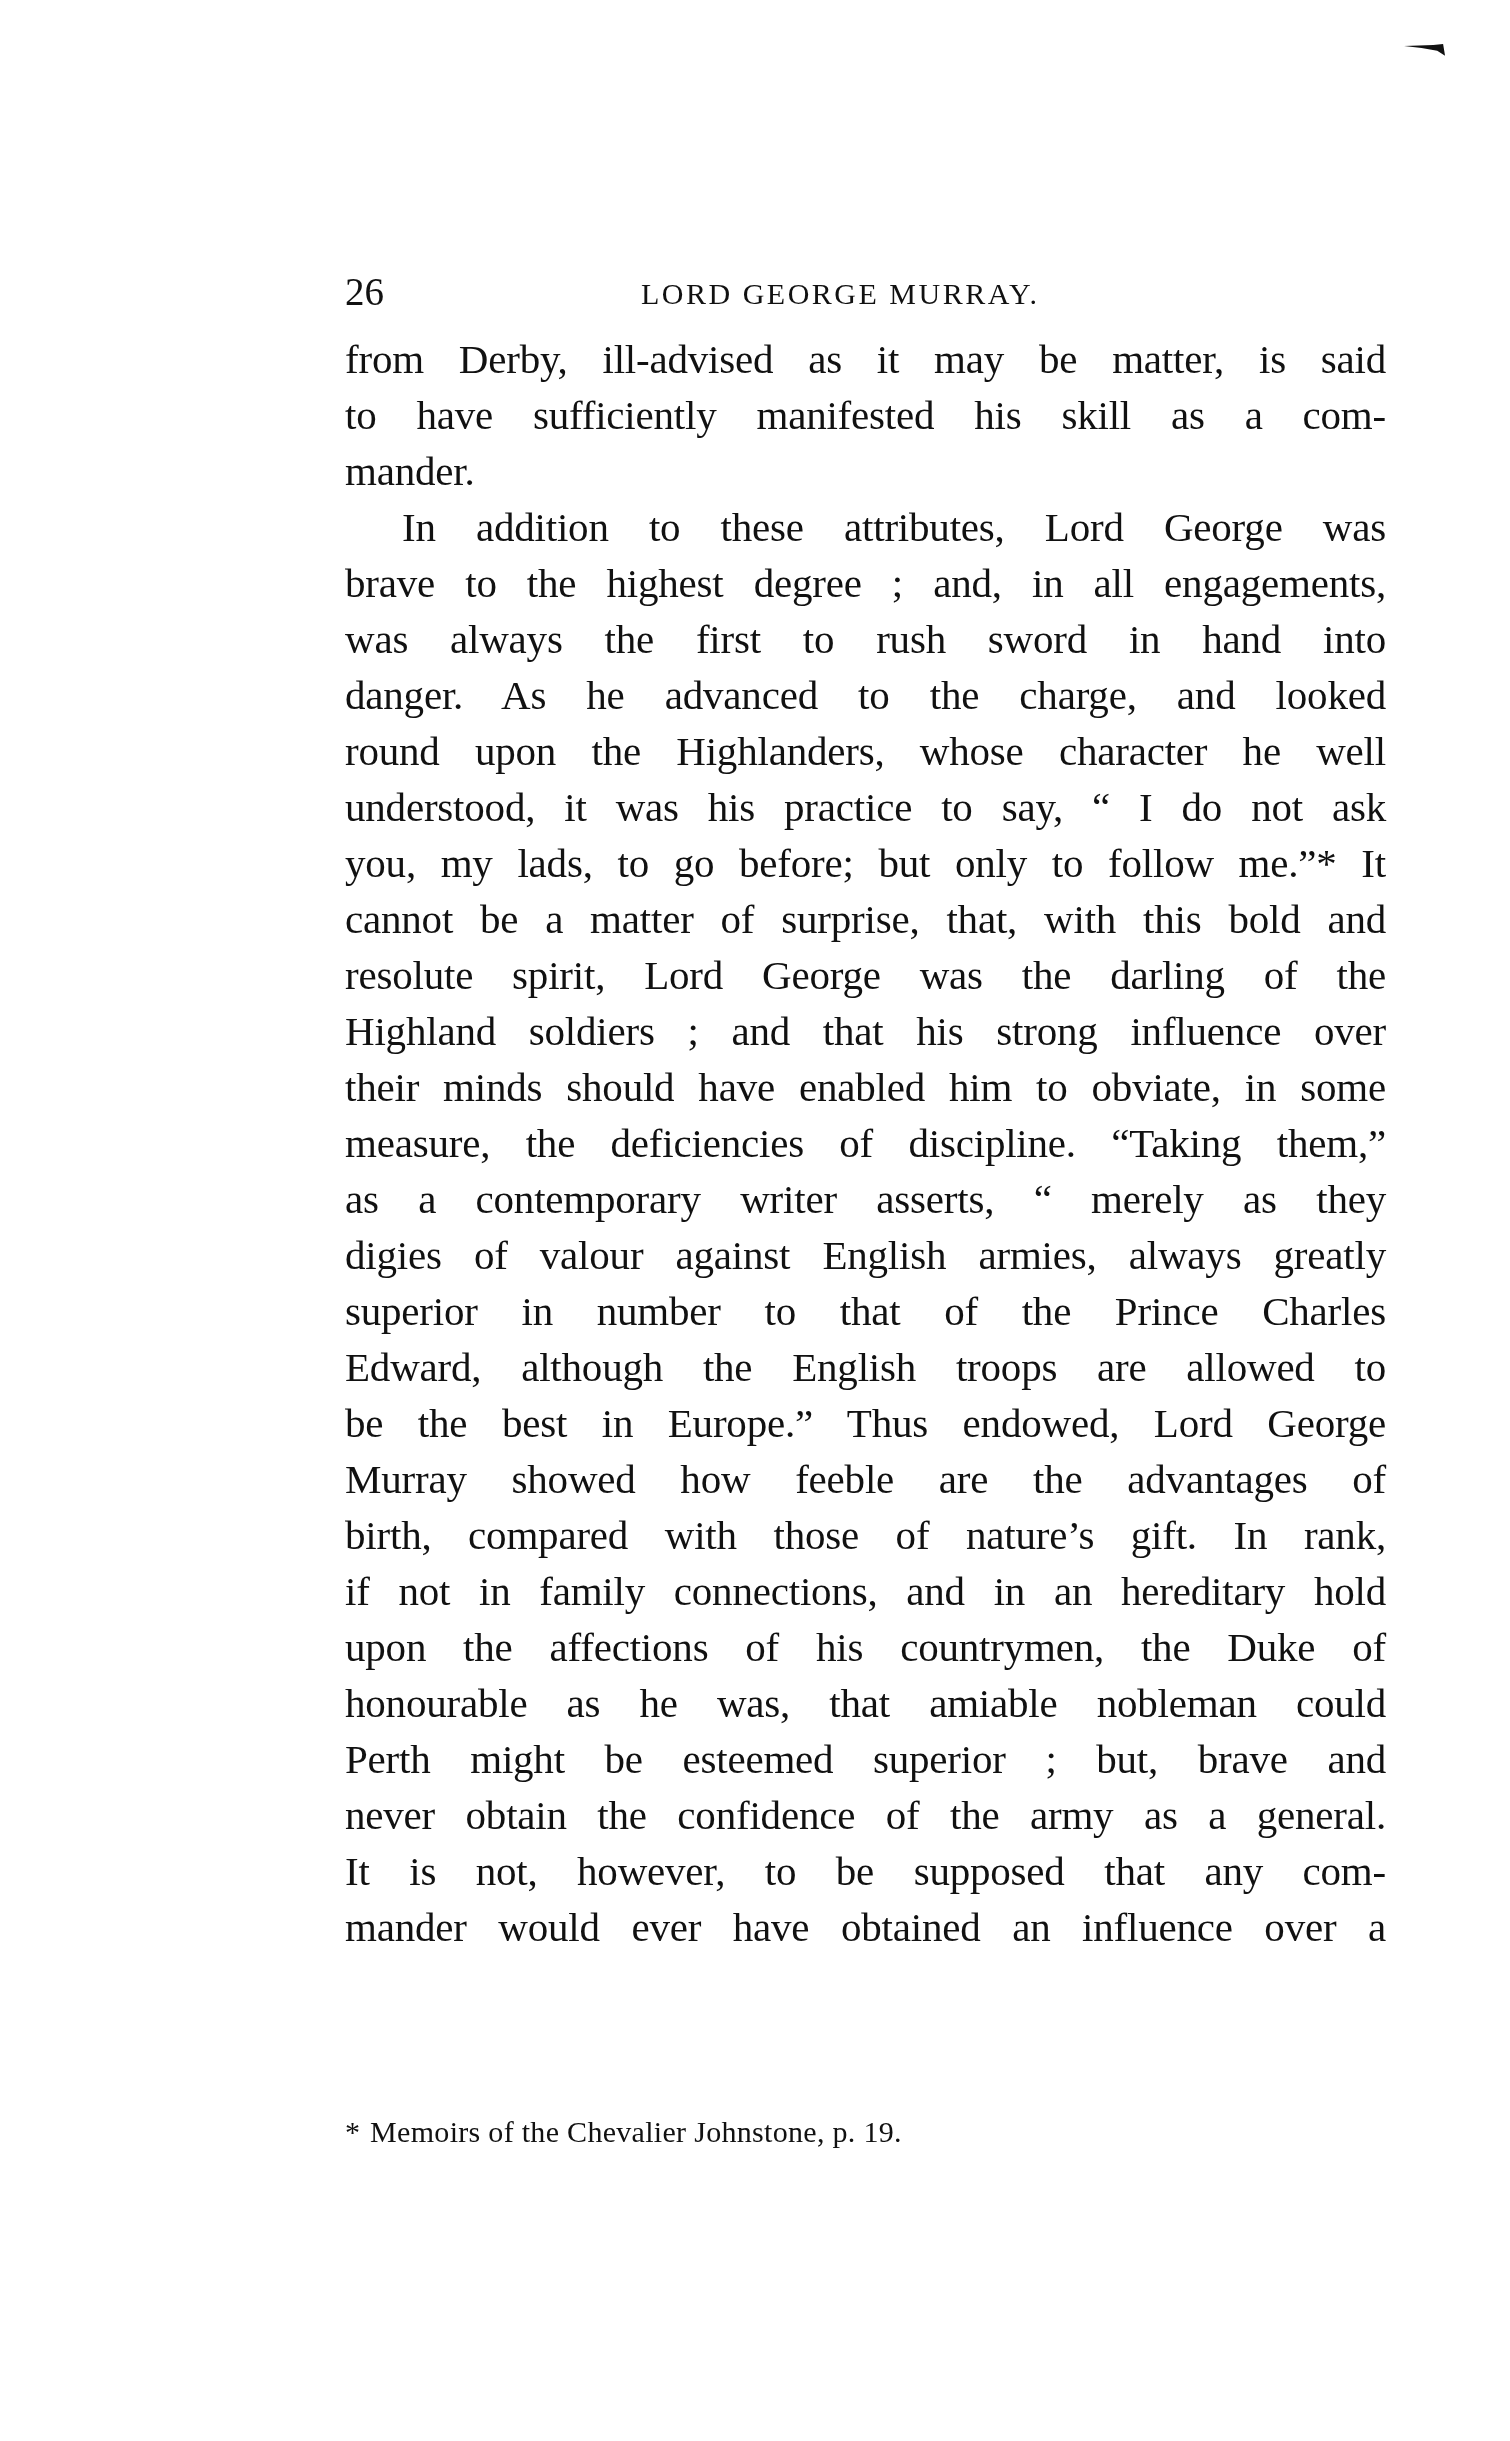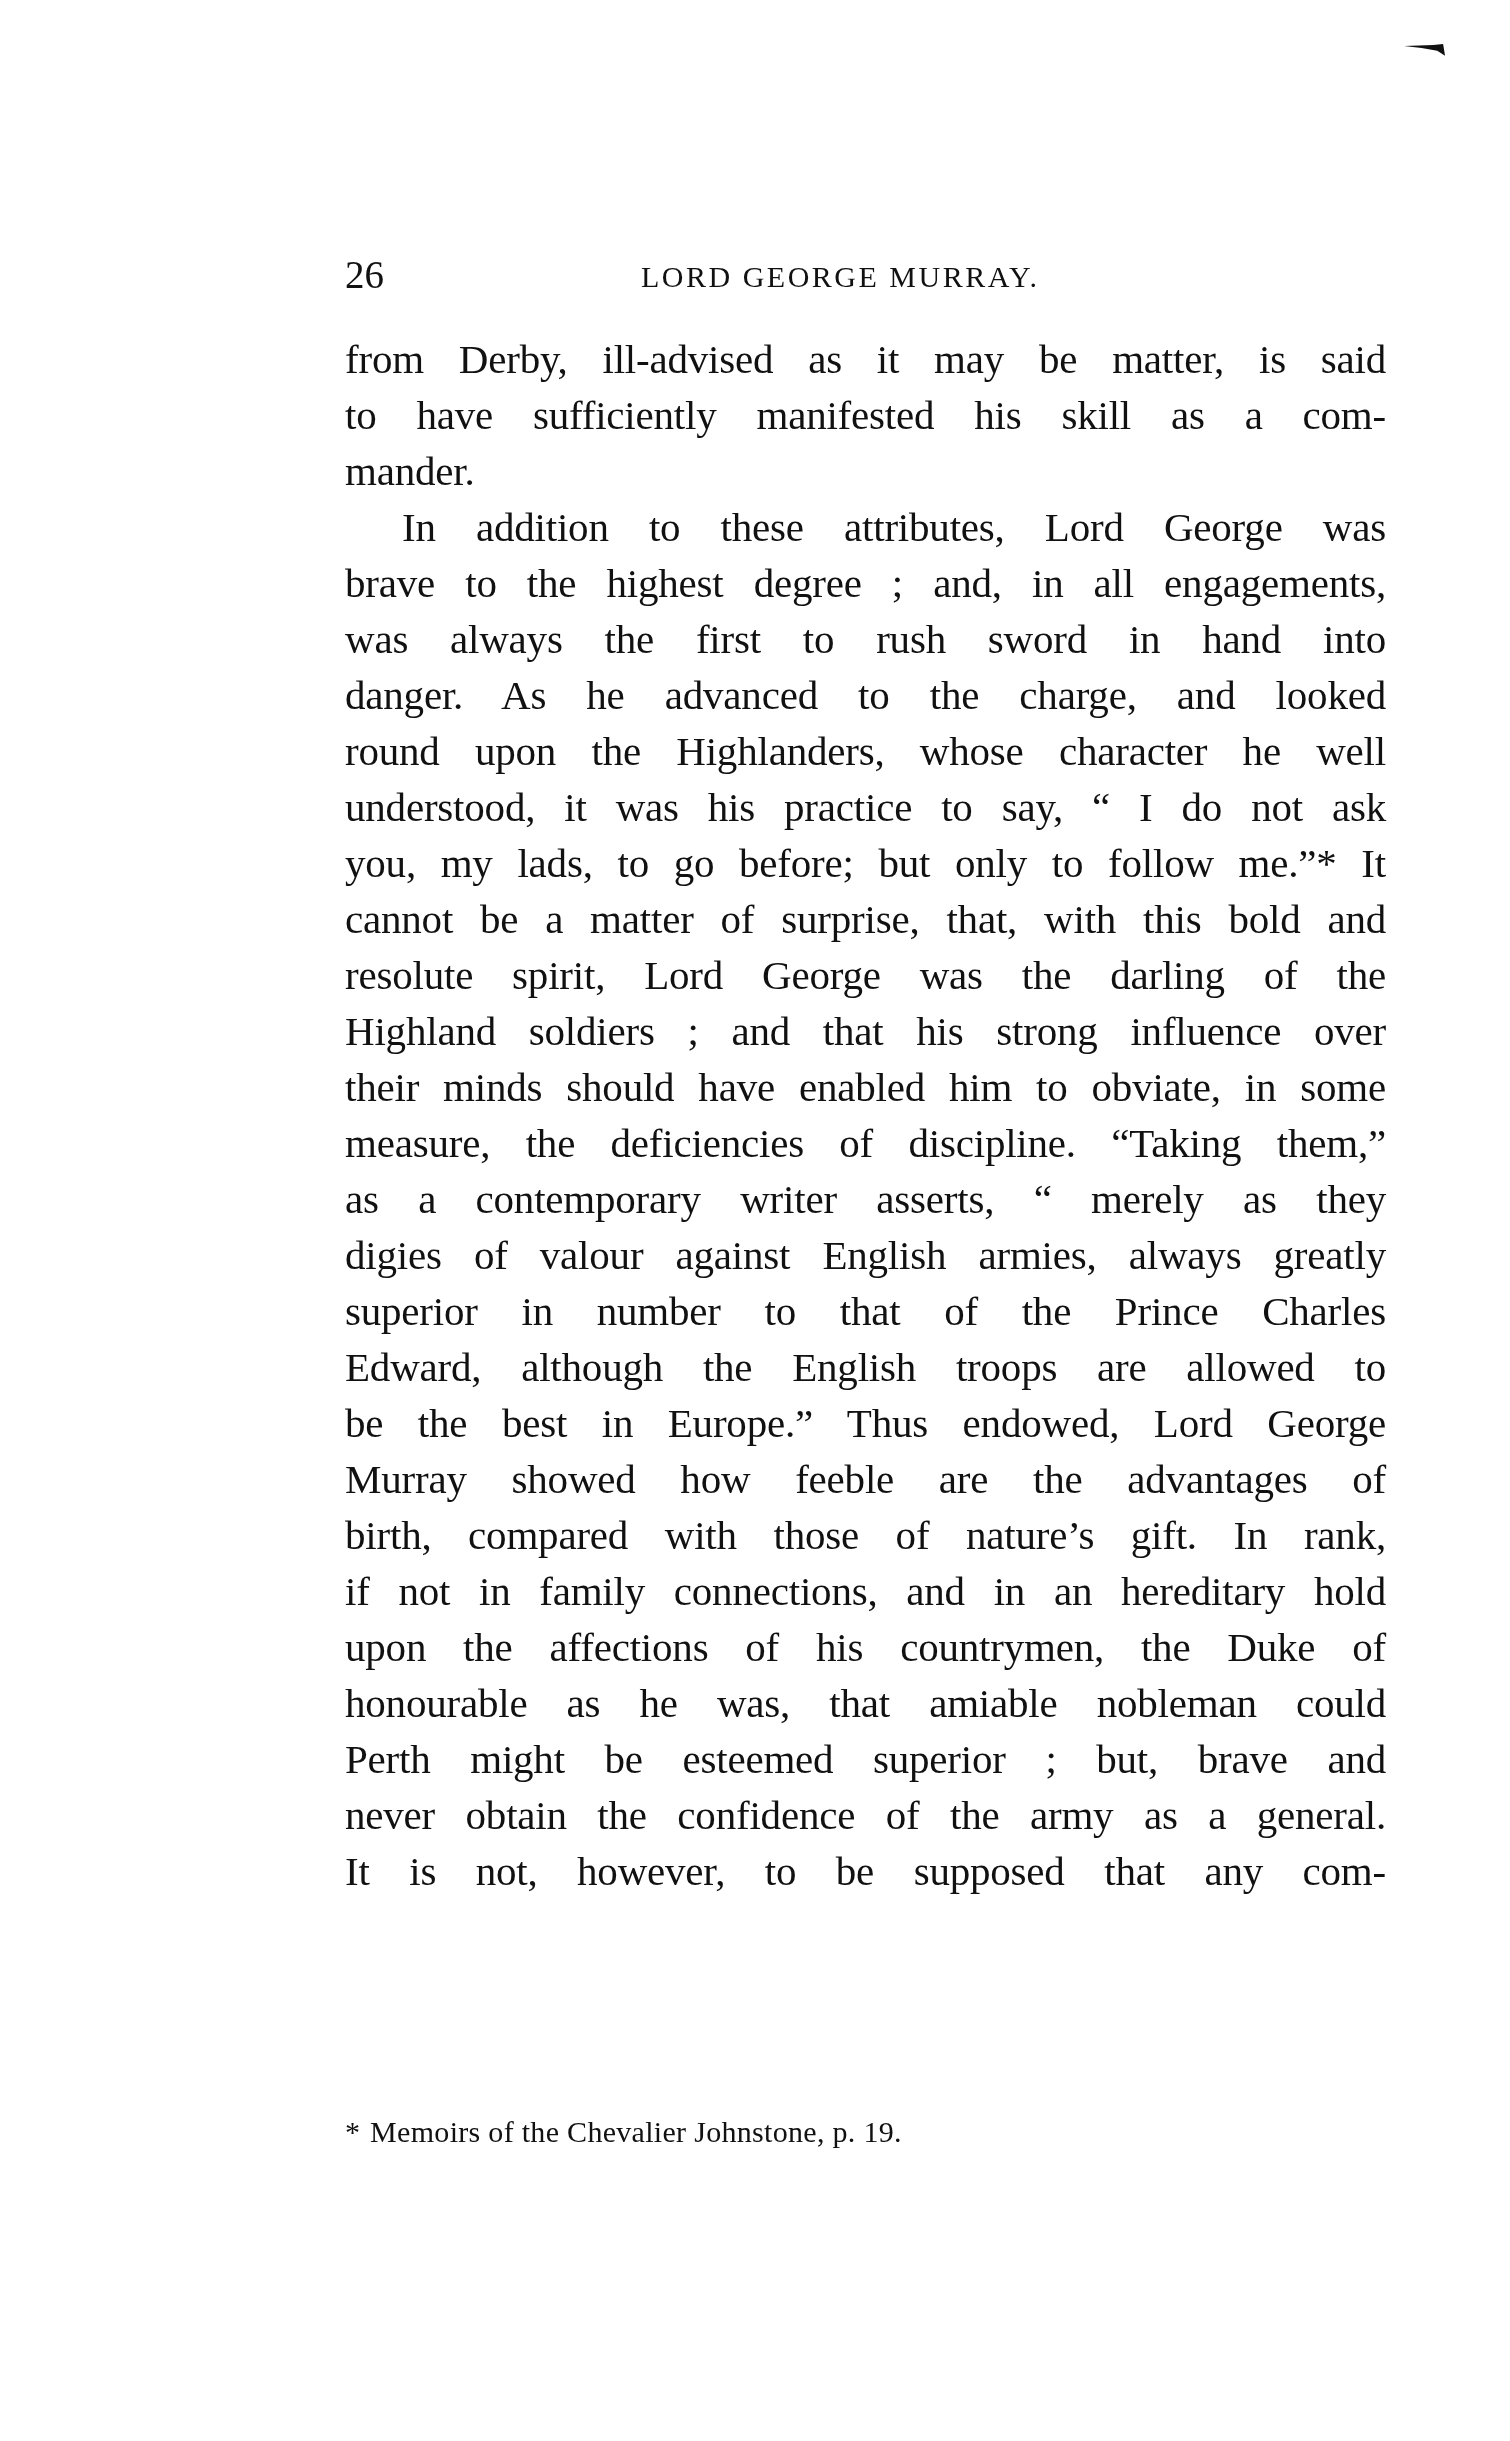--- a/index.html
+++ b/index.html
@@ -17,21 +17,21 @@
     }
     .page-mark {
       position: absolute;
       left: 1404px;
       top: 43px;
       width: 43px;
       height: 13.7px;
     }
     .running-head {
       position: absolute;
-      top: 253px;
+      top: 270px;
       left: 345px;
       width: 1041px;
       height: 43px;
       font-size: 36px;
       line-height: 43px;
       text-decoration: underline;
     }
     .page-number {
       position: absolute;
       left: 0;
@@ -121,19 +121,20 @@
     <span class="line">Edward, although the English troops are allowed to</span>
     <span class="line">be the best in Europe.”  Thus endowed, Lord George</span>
     <span class="line">Murray showed how feeble are the advantages of</span>
     <span class="line">birth, compared with those of nature’s gift.  In rank,</span>
     <span class="line">if not in family connections, and in an hereditary hold</span>
     <span class="line">upon the affections of his countrymen, the Duke of</span>
     <span class="line">honourable as he was, that amiable nobleman could</span>
     <span class="line">Perth might be esteemed superior ; but, brave and</span>
     <span class="line">never obtain the confidence of the army as a general.</span>
     <span class="line">It is not, however, to be supposed that any com-</span>
+    <span class="line">mander would ever have obtained an influence over a</span>
   </div>
 </div>
 
 <div class="footnote">
   <span class="marker">*</span><span>Memoirs of the Chevalier Johnstone, p. 19.</span>
 </div>
 
 
 </body></html>

